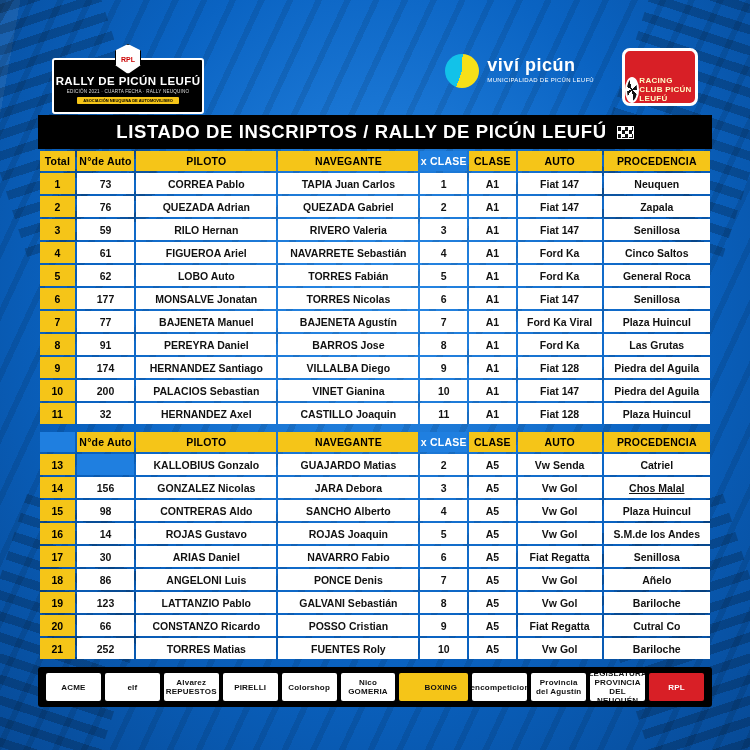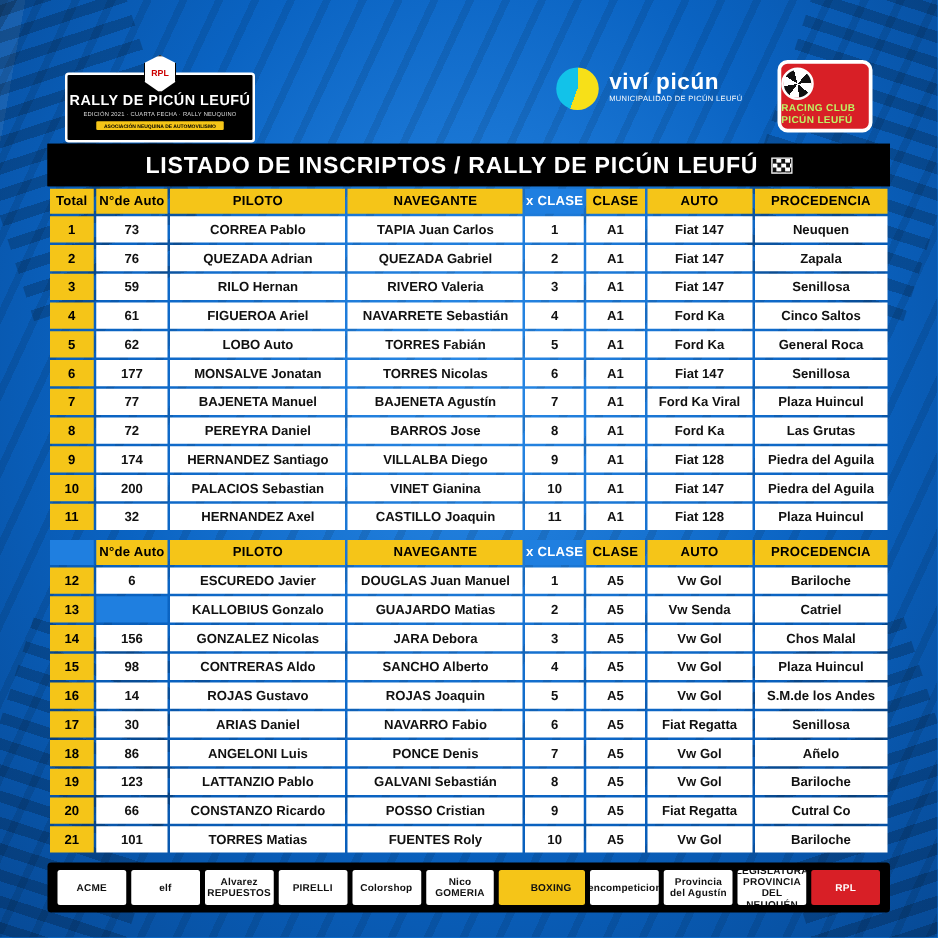--- a/index.html
+++ b/index.html
@@ -64,21 +64,21 @@
   }
   .vivi .mark {
     width:34px; height:34px; border-radius:50%;
     background:conic-gradient(from 200deg, #12c2e9 0 45%, #f7e018 45% 100%);
   }
   .vivi .txt .t1 { font-size:18px; font-weight:bold; line-height:.95; letter-spacing:.5px; }
   .vivi .txt .t2 { font-size:6px; line-height:1.25; margin-top:3px; letter-spacing:.3px; }
   .rcpl {
     position:absolute; right:14px; top:18px; width:76px; height:58px;
     background:#d81f26; border:3px solid #fff; border-radius:8px;
-    display:flex; flex-direction:column; align-items:flex-start; justify-content:center; color:#bef264;
+    display:flex; align-items:flex-end; justify-content:center; color:#fef9c3;
   }
   .rcpl .ball {
     width:26px; height:26px; border-radius:50%;
     background:repeating-conic-gradient(#fff 0 12%, #111 12% 24%);
     border:2px solid #fff;
   }
   .rcpl .n { font-size:8px; font-weight:bold; margin-top:2px; letter-spacing:.3px; }
 
   
   .title-bar {
@@ -244,21 +244,21 @@
           <td style="width: 62px;">77</td>
           <td style="width: 150px;">BAJENETA Manuel</td>
           <td style="width: 150px;">BAJENETA Agustín</td>
           <td style="width: 48px;">7</td>
           <td style="width: 48px;">A1</td>
           <td style="width: 90px;">Ford Ka Viral</td>
           <td style="width: 110px;">Plaza Huincul</td>
         </tr>
         <tr>
           <td class="total" style="width: 36px;">8</td>
-          <td style="width: 62px;">72</td>
+          <td style="width: 62px;">91</td>
           <td style="width: 150px;">PEREYRA Daniel</td>
           <td style="width: 150px;">BARROS Jose</td>
           <td style="width: 48px;">8</td>
           <td style="width: 48px;">A1</td>
           <td style="width: 90px;">Ford Ka</td>
           <td style="width: 110px;">Las Grutas</td>
         </tr>
         <tr>
           <td class="total" style="width: 36px;">9</td>
           <td style="width: 62px;">174</td>
@@ -296,48 +296,38 @@
           <td class="empty" style="width: 36px;"></td>
           <td style="width: 62px;">N°de Auto</td>
           <td style="width: 150px;">PILOTO</td>
           <td style="width: 150px;">NAVEGANTE</td>
           <td class="blue" style="width: 48px;">x CLASE</td>
           <td style="width: 48px;">CLASE</td>
           <td style="width: 90px;">AUTO</td>
           <td style="width: 110px;">PROCEDENCIA</td>
         </tr>
         <tr>
-          <td class="total" style="width: 36px;">12</td>
-          <td style="width: 62px;">6</td>
-          <td style="width: 150px;">ESCUREDO Javier</td>
-          <td style="width: 150px;">DOUGLAS Juan Manuel</td>
-          <td style="width: 48px;">1</td>
-          <td style="width: 48px;">A5</td>
-          <td style="width: 90px;">Vw Gol</td>
-          <td style="width: 110px;">Bariloche</td>
-        </tr>
-        <tr>
           <td class="total" style="width: 36px;">13</td>
           <td class="empty" style="width: 62px;"></td>
           <td style="width: 150px;">KALLOBIUS Gonzalo</td>
           <td style="width: 150px;">GUAJARDO Matias</td>
           <td style="width: 48px;">2</td>
           <td style="width: 48px;">A5</td>
           <td style="width: 90px;">Vw Senda</td>
           <td style="width: 110px;">Catriel</td>
         </tr>
         <tr>
           <td class="total" style="width: 36px;">14</td>
           <td style="width: 62px;">156</td>
           <td style="width: 150px;">GONZALEZ Nicolas</td>
           <td style="width: 150px;">JARA Debora</td>
           <td style="width: 48px;">3</td>
           <td style="width: 48px;">A5</td>
           <td style="width: 90px;">Vw Gol</td>
-          <td style="width: 110px;">Chos Malal</td>
+          <td style="width: 110px; text-decoration: underline;">Chos Malal</td>
         </tr>
         <tr>
           <td class="total" style="width: 36px;">15</td>
           <td style="width: 62px;">98</td>
           <td style="width: 150px;">CONTRERAS Aldo</td>
           <td style="width: 150px;">SANCHO Alberto</td>
           <td style="width: 48px;">4</td>
           <td style="width: 48px;">A5</td>
           <td style="width: 90px;">Vw Gol</td>
           <td style="width: 110px;">Plaza Huincul</td>
@@ -387,21 +377,21 @@
           <td style="width: 62px;">66</td>
           <td style="width: 150px;">CONSTANZO Ricardo</td>
           <td style="width: 150px;">POSSO Cristian</td>
           <td style="width: 48px;">9</td>
           <td style="width: 48px;">A5</td>
           <td style="width: 90px;">Fiat Regatta</td>
           <td style="width: 110px;">Cutral Co</td>
         </tr>
         <tr>
           <td class="total" style="width: 36px;">21</td>
-          <td style="width: 62px;">101</td>
+          <td style="width: 62px;">252</td>
           <td style="width: 150px;">TORRES Matias</td>
           <td style="width: 150px;">FUENTES Roly</td>
           <td style="width: 48px;">10</td>
           <td style="width: 48px;">A5</td>
           <td style="width: 90px;">Vw Gol</td>
           <td style="width: 110px;">Bariloche</td>
         </tr>
       </tbody>
   </table>
 

